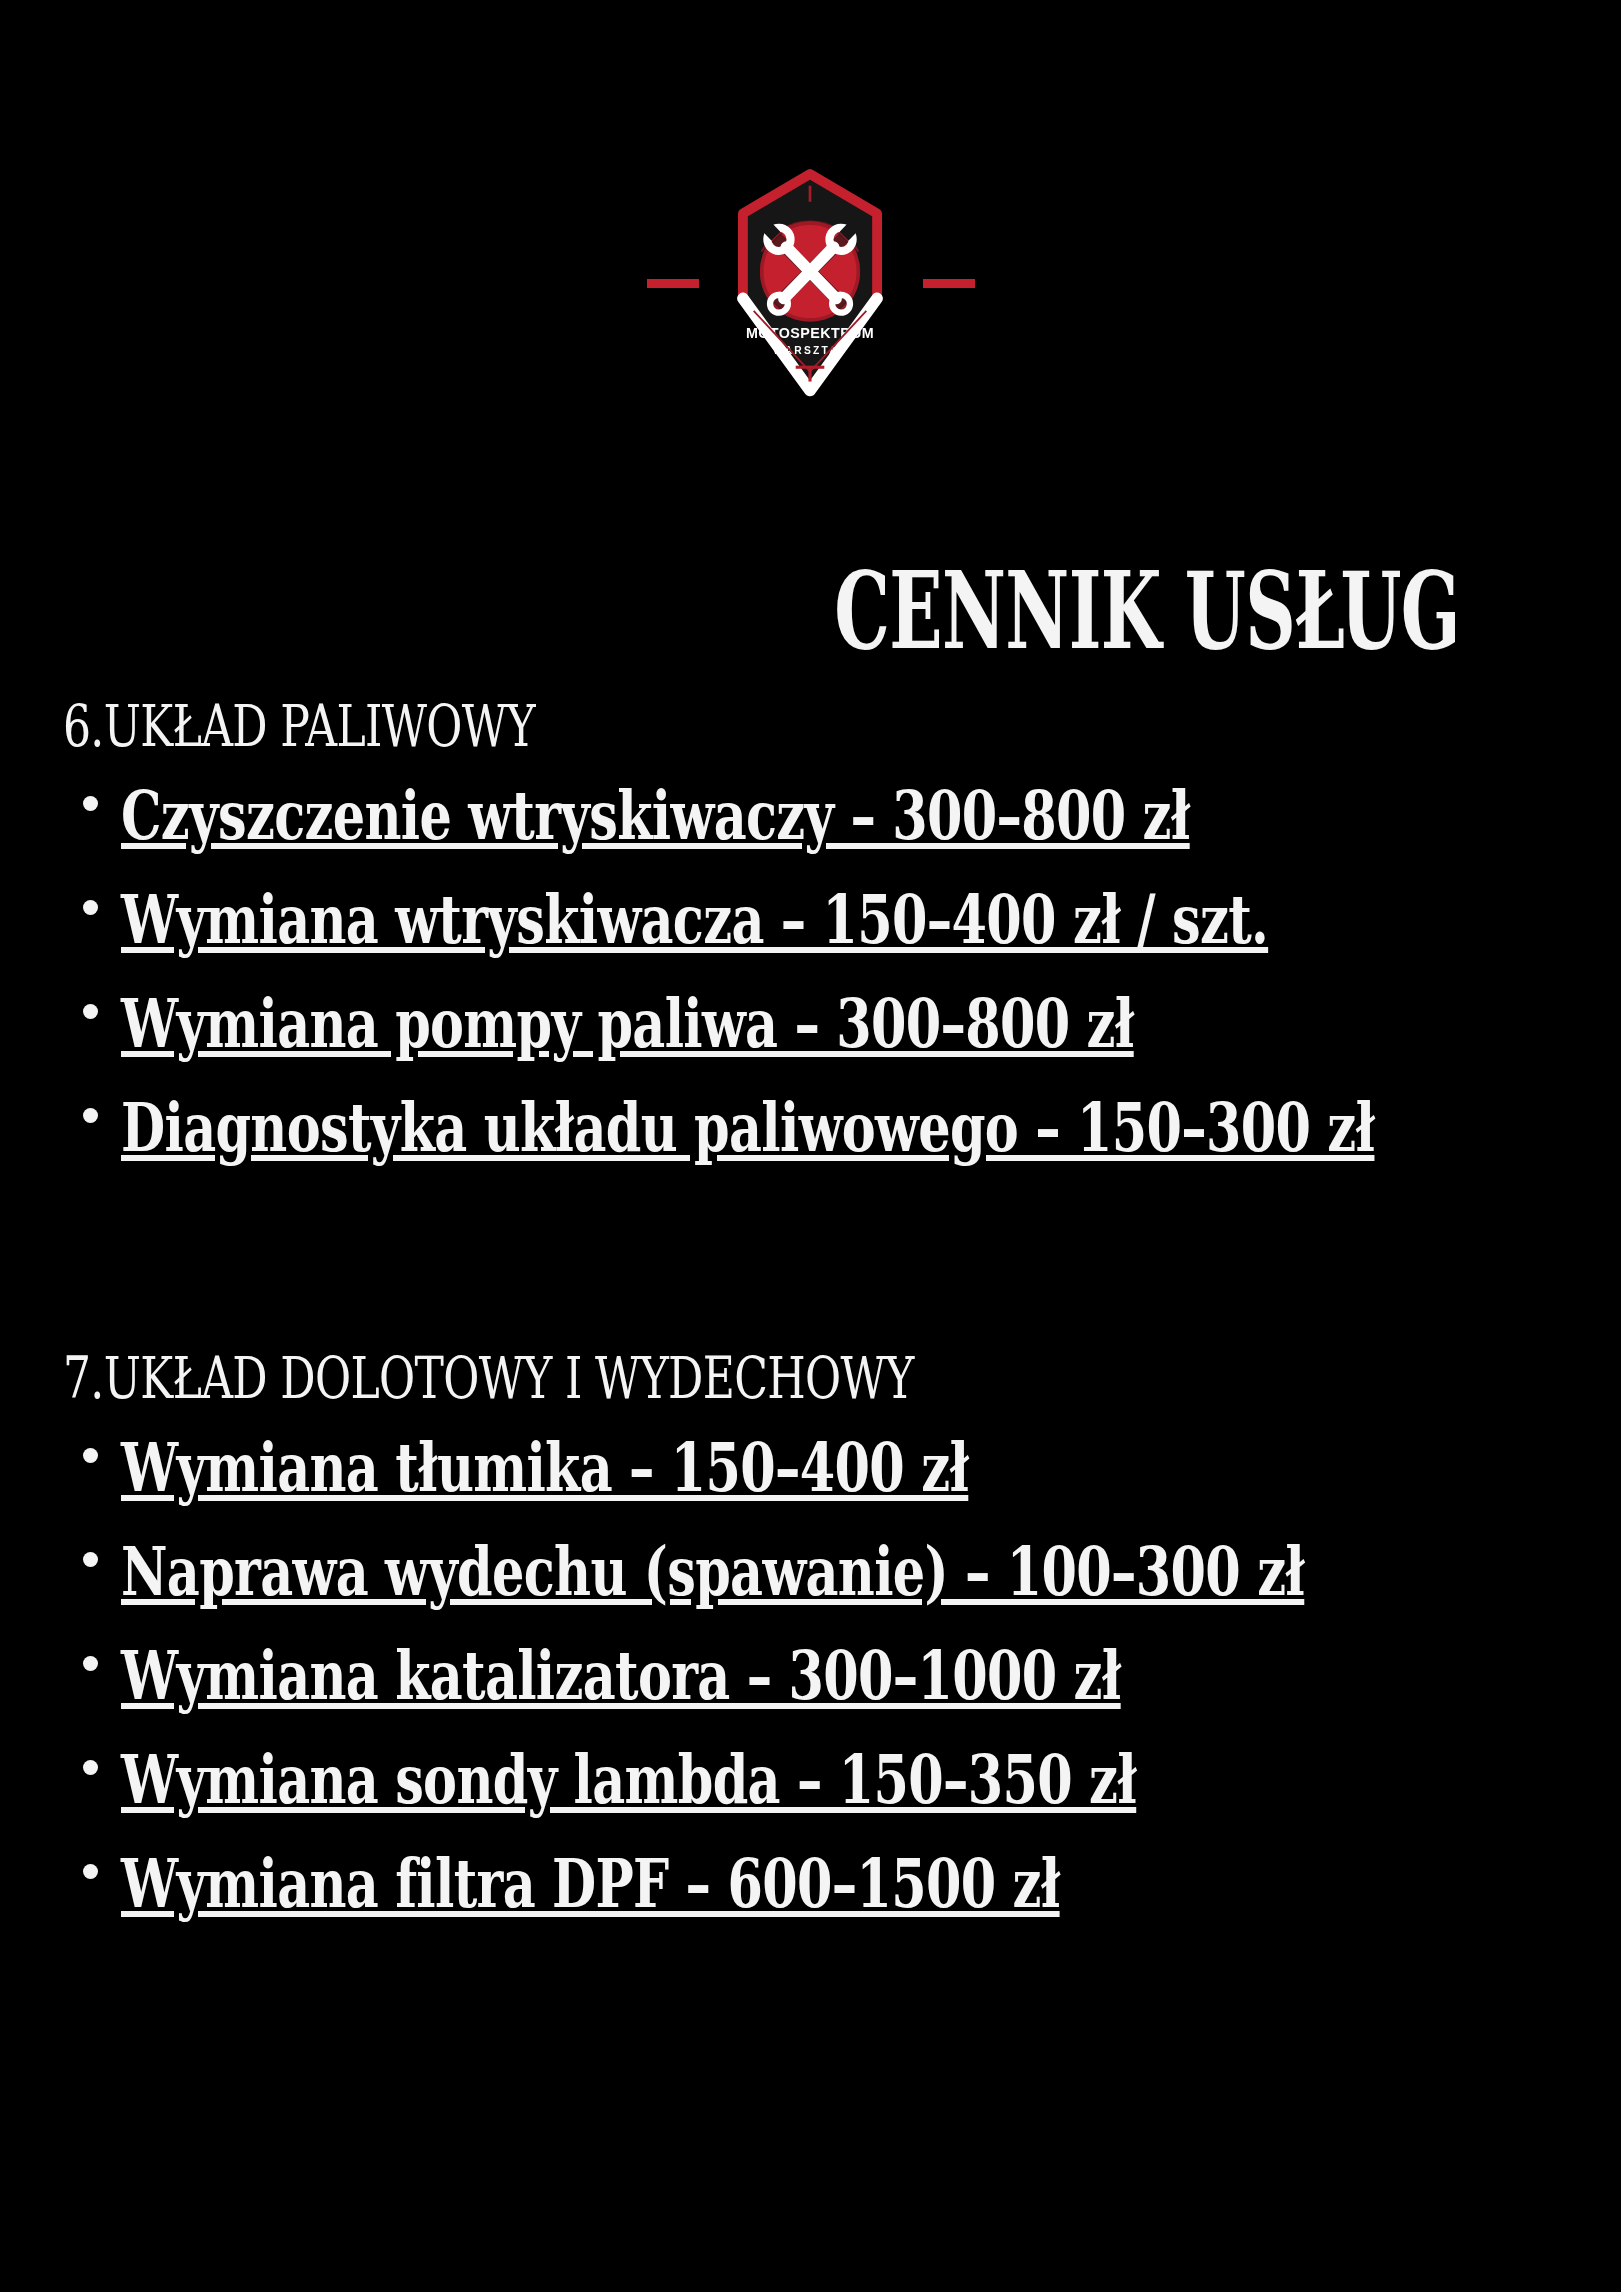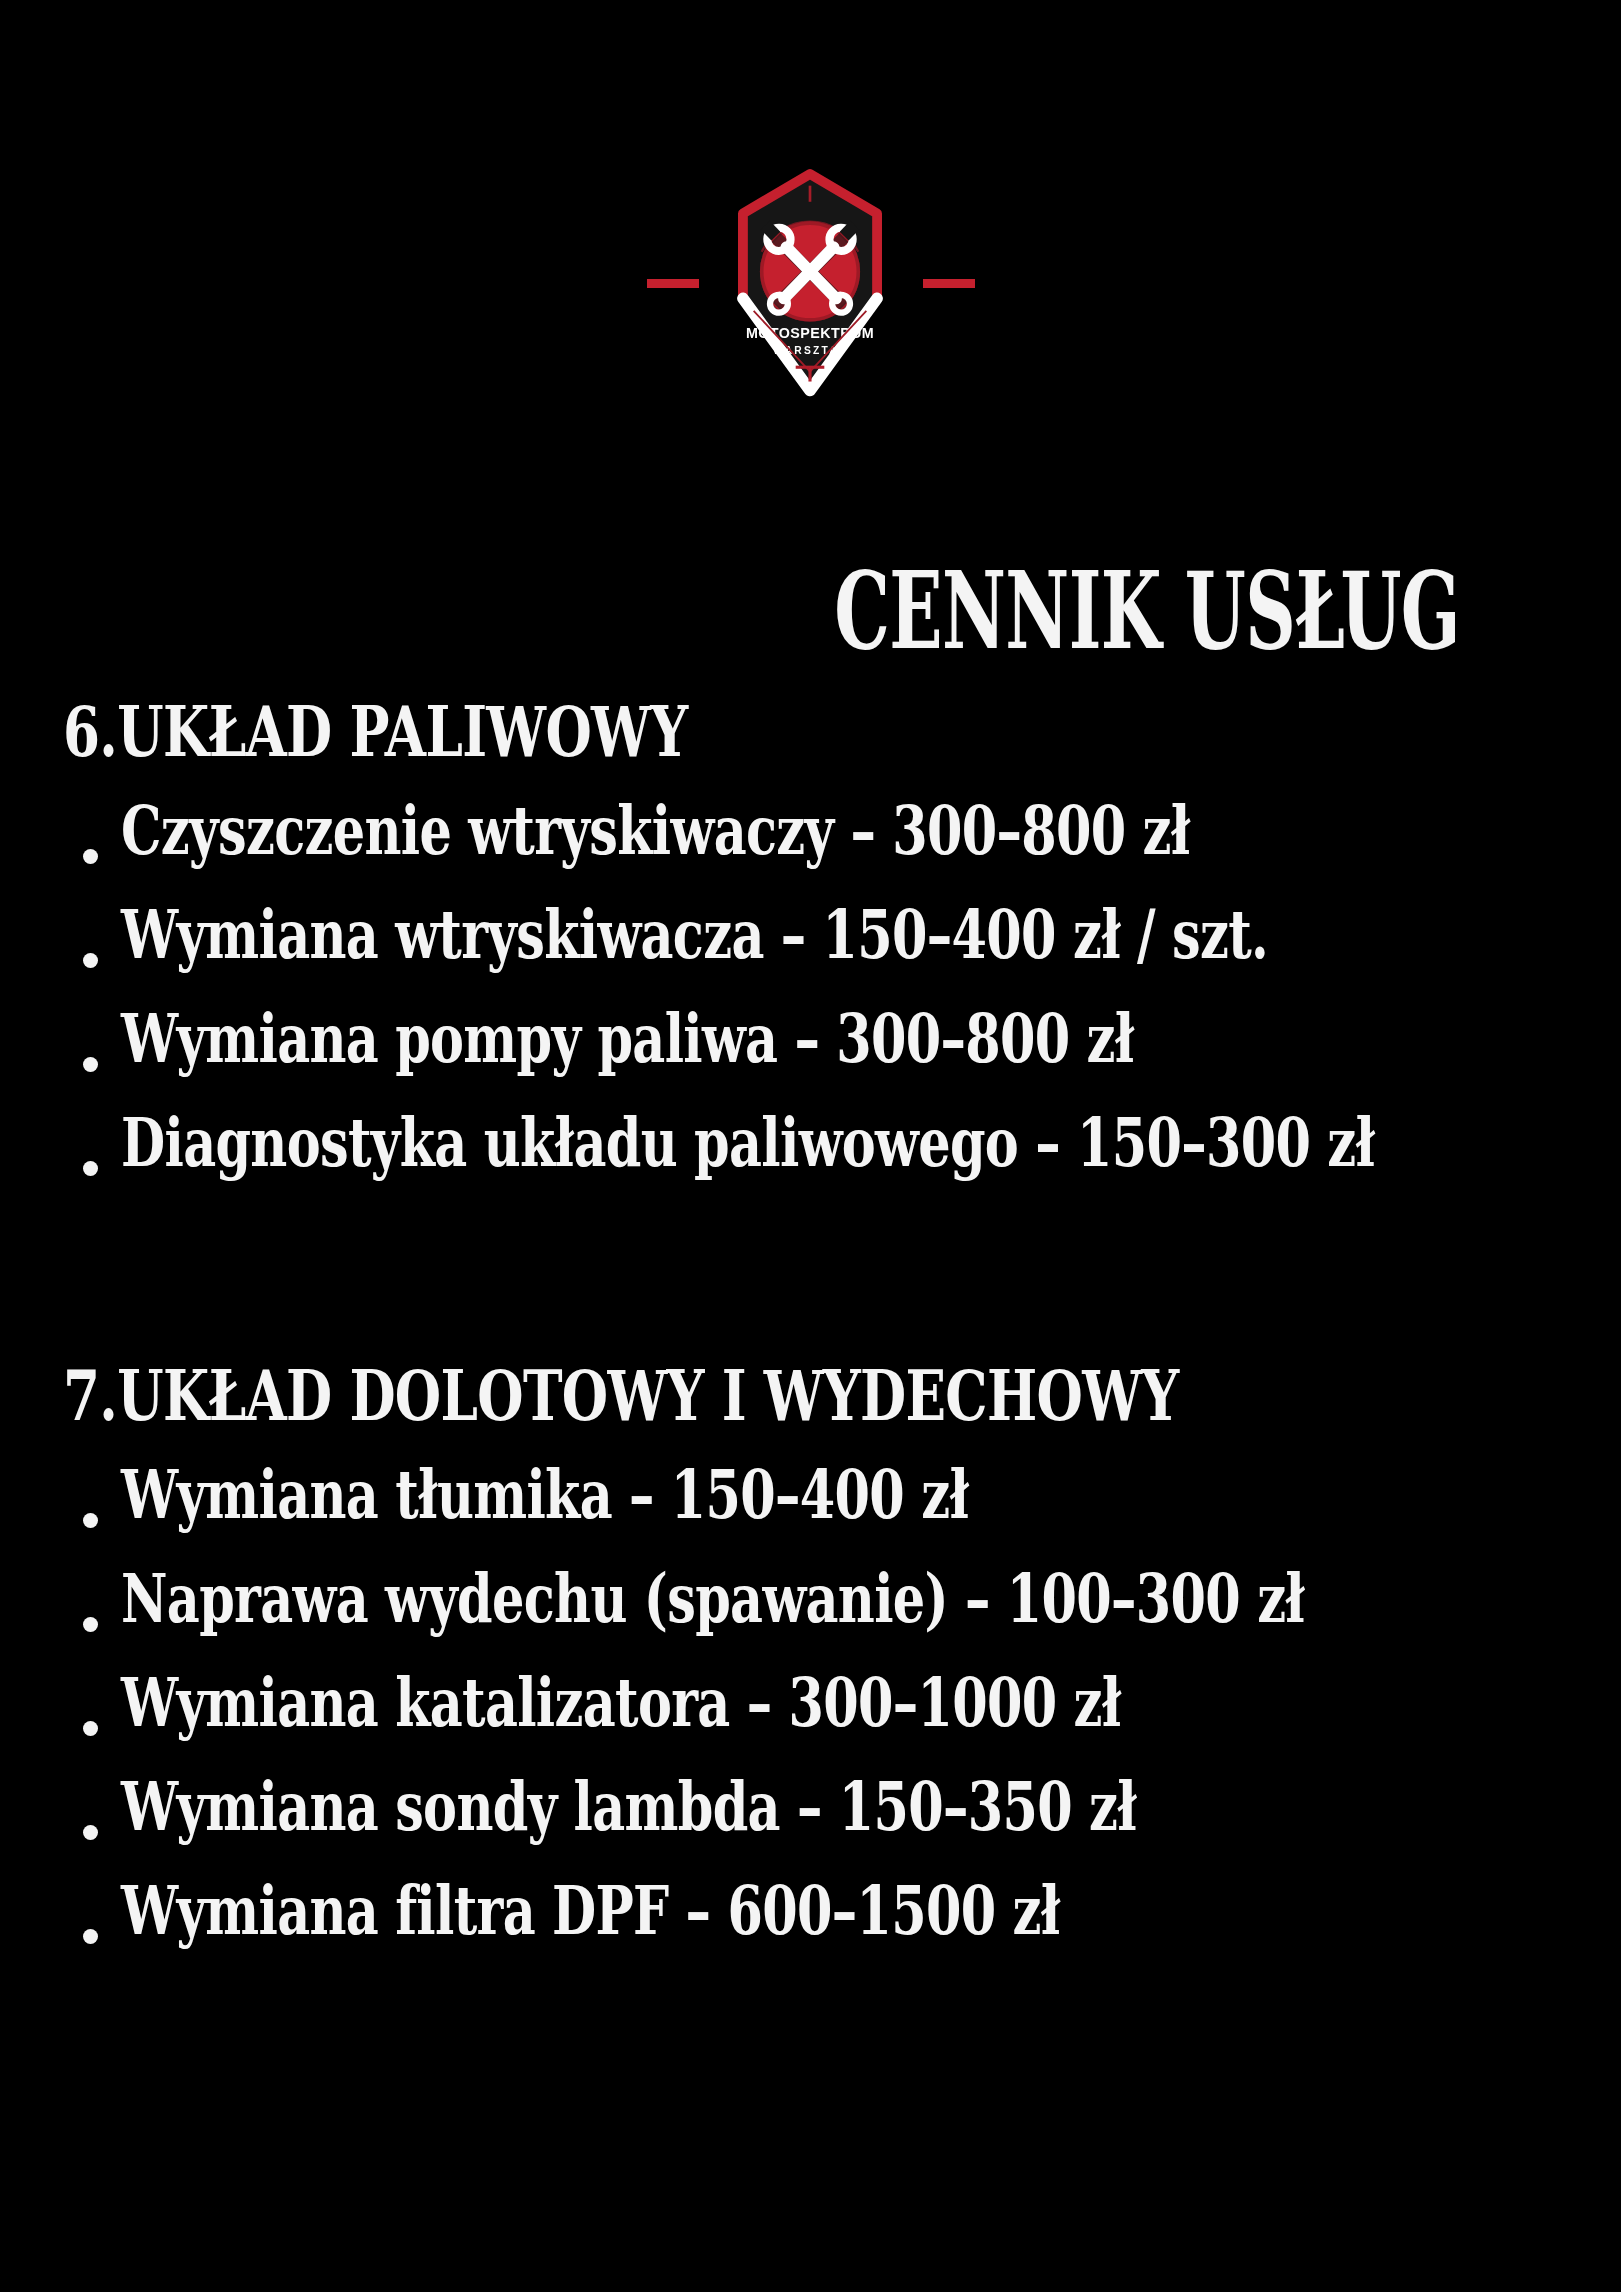--- a/index.html
+++ b/index.html
@@ -23,26 +23,26 @@
   }
   .title .cond{transform:scaleX(.66);transform-origin:center center;}
 
   
   .cond{display:inline-block;white-space:nowrap;transform:scaleX(.76);transform-origin:left center;}
 
   
   .sections{position:absolute;left:63px;top:697px;right:18px;}
   .section{margin:0;}
   .section + .section{margin-top:185px;}
-  .sec-heading{margin:0 0 27px 0;font-size:70px;font-weight:700;line-height:1;letter-spacing:-0.9px;}
+  .sec-heading{margin:0 0 27px 0;font-size:58px;font-weight:400;line-height:1;letter-spacing:-0.9px;}
   .items{list-style:none;margin:0;padding:0;}
   .item{
-    display:flex;align-items:flex-end;
+    display:flex;align-items:flex-start;
     margin:0 0 34px 0;height:70px;
-    font-size:67px;font-weight:700;line-height:1;letter-spacing:-0.9px;
+    font-size:67px;font-weight:700;line-height:1;letter-spacing:-0.9px;text-decoration:underline;
   }
   .dot{flex:none;width:15px;height:15px;border-radius:50%;background:#f4f4f4;margin:14.3px 23px 0 19.7px;}
 </style>
 </head>
 <body>
 
 <div class="page">
 
   <div class="side-dash left"></div>
   <div class="side-dash right"></div>

